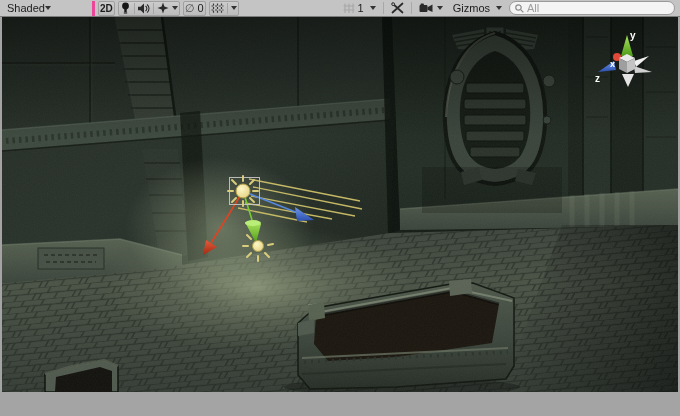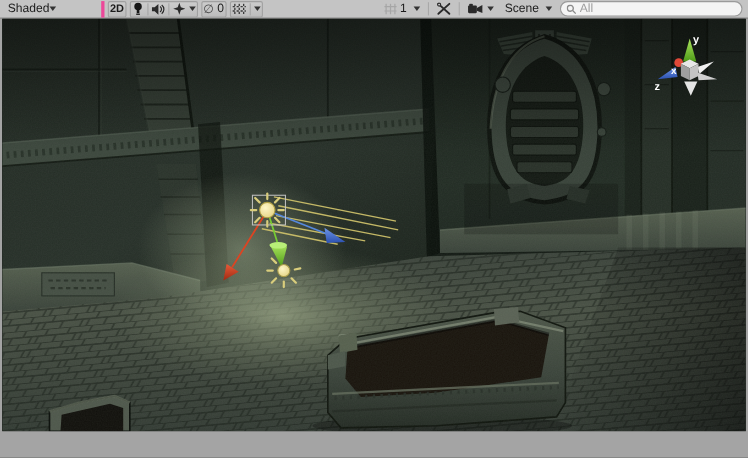--- a/index.html
+++ b/index.html
@@ -150,21 +150,21 @@
         <span class="icon">
           <svg width="15" height="10">
               <rect x="0.5" y="2" width="8" height="7" rx="1" fill="#2a2a2a"></rect>
               <rect x="1.5" y="0.5" width="3.4" height="2" rx="0.8" fill="#2a2a2a"></rect>
               <polygon points="8.5,4.2 13.5,1.6 13.5,8.9 8.5,6.8" fill="#2a2a2a"></polygon>
             </svg>
         </span>
         <span class="arr"></span>
       </div>
       <div class="plain">
-        <span>Scene</span>
+        <span>Gizmos</span>
         <span class="vsep"></span>
         <span class="arr"></span>
       </div>
       <div class="searchbox">
         <span class="icon">
           <svg width="9" height="9">
               <circle cx="3.5" cy="3.5" r="2.7" stroke="#8a8a8a" stroke-width="1.2" fill="none"></circle>
               <path d="M5.6,5.6 L8.4,8.4" stroke="#8a8a8a" stroke-width="1.2"></path>
             </svg>
         </span>

